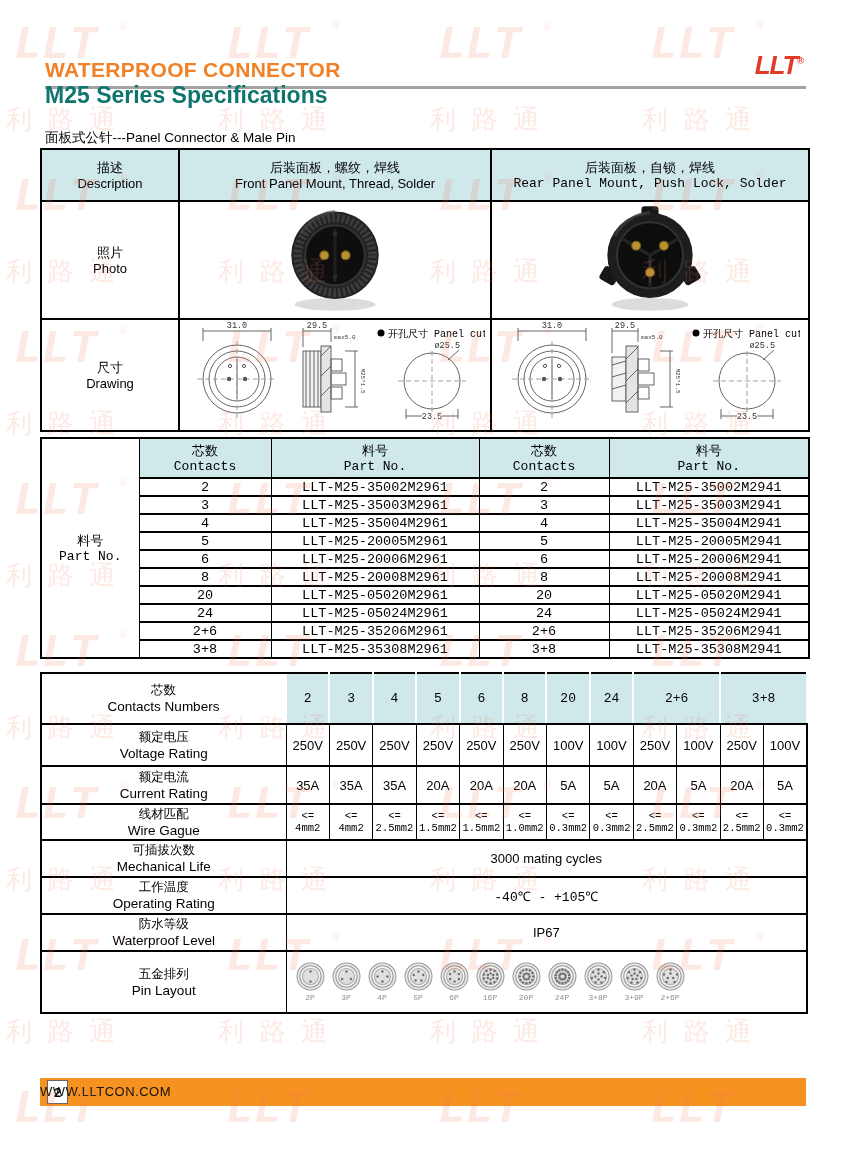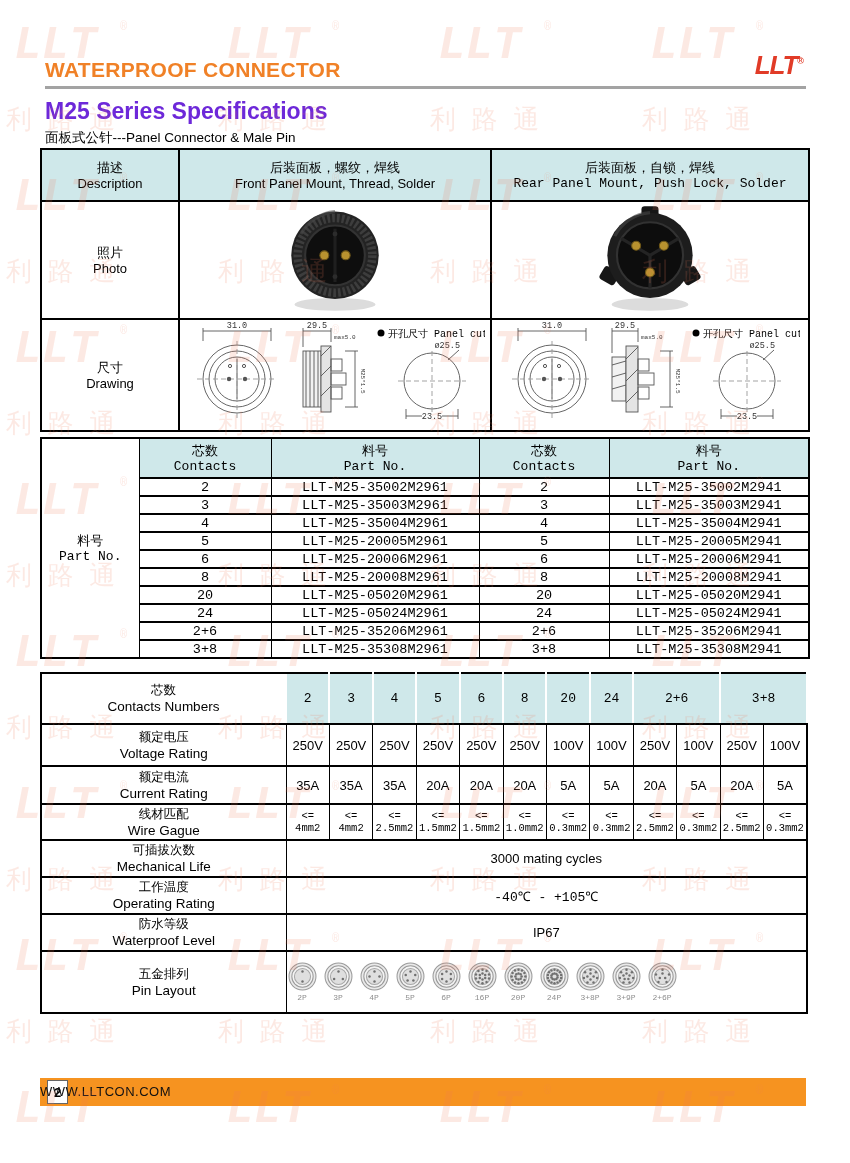--- a/index.html
+++ b/index.html
@@ -6,21 +6,21 @@
   body { background:#ffffff; }
   .page {
     position:relative; width:850px; height:1163px; background:#fff;
     font-family:"Liberation Sans", sans-serif; color:#000; overflow:hidden;
   }
   
   .hdr-title { position:absolute; left:45px; top:58px; font-size:21px; font-weight:bold; color:#f08127; letter-spacing:.3px; }
   .brand { position:absolute; right:46px; top:50px; font-style:italic; font-weight:bold; font-size:26px; color:#e13b27; letter-spacing:-1px; }
   .brand sup { font-size:9px; font-style:normal; letter-spacing:0; }
   .rule { position:absolute; left:45px; top:86px; width:761px; height:3px; background:#a3a3a3; }
-  .series { position:absolute; left:45px; top:98px; font-size:23px; font-weight:bold; color:#6d28d9; }
+  .series { position:absolute; left:45px; top:82px; font-size:23px; font-weight:bold; color:#0f766e; }
   .subtitle { position:absolute; left:45px; top:129px; font-size:13.5px; }
 
   
   table { border-collapse:collapse; table-layout:fixed; position:absolute; left:40px; }
   td { text-align:center; vertical-align:middle; padding:0; overflow:hidden; }
   .cyan { background:#cfe8ea; }
   .mono { font-family:"Liberation Mono","DejaVu Sans Mono",monospace; }
   .cn { font-size:13px; line-height:17px; }
   .en { font-size:13px; line-height:16px; }
 
@@ -44,21 +44,21 @@
   #t-spec tr.hdr td.cyan { border-left:2px solid #fff; border-right:2px solid #fff; border-top:2px solid #000; border-bottom:2px solid #000; font-size:13px; }
   #t-spec tr.hdr { height:51px; }
   #t-spec tr.r-volt { height:42px; }  #t-spec tr.r-curr { height:38px; }
   #t-spec tr.r-wire { height:36px; }  #t-spec tr.r-pth  { height:37px; }
   #t-spec tr.r-life { height:37px; }  #t-spec tr.r-temp { height:37px; }
   #t-spec tr.r-ip   { height:37px; }  #t-spec tr.r-pin  { height:62px; }
   #t-spec .val { font-size:13px; }
   #t-spec .wire-cell { font-size:10.5px; line-height:12px; }
   .speclbl .cn { font-size:12.5px; } .speclbl .en { font-size:13.5px; }
 
-  .pinrow { display:flex; align-items:center; justify-content:flex-start; gap:5px; padding-left:0; }
+  .pinrow { display:flex; align-items:center; justify-content:flex-start; gap:5px; padding-left:8px; }
   .pin { width:31px; text-align:center; }
   .pin-lbl { font-family:"Liberation Mono","DejaVu Sans Mono",monospace; font-size:8px; color:#8f8f8f; margin-top:-2px; }
 
   
   .footer-bar { position:absolute; left:40px; top:1078px; width:766px; height:28px; background:#f69320; }
   .page-num { position:absolute; left:7px; top:2px; width:21px; height:24px; background:#fff; border:1px solid #666; font-size:13px; font-weight:bold; line-height:24px; text-align:center; }
   .site { position:absolute; left:0; top:0; width:100%; height:28px; line-height:28px; text-align:left; font-size:13px; color:#111; letter-spacing:.5px; text-decoration:none; }
 
   
   .wm { position:absolute; left:0; top:0; width:850px; height:1163px; pointer-events:none; z-index:9; opacity:.16; }

